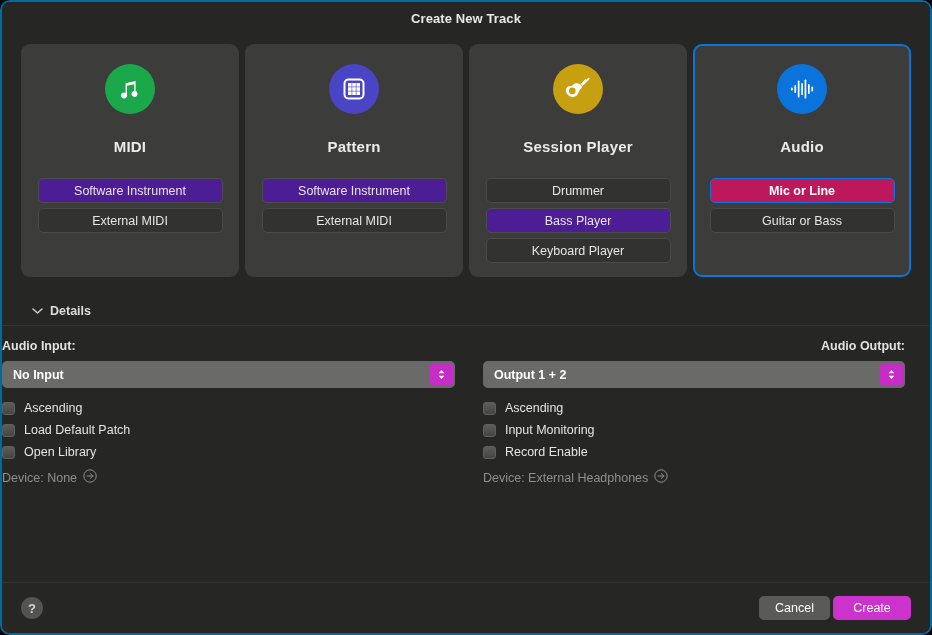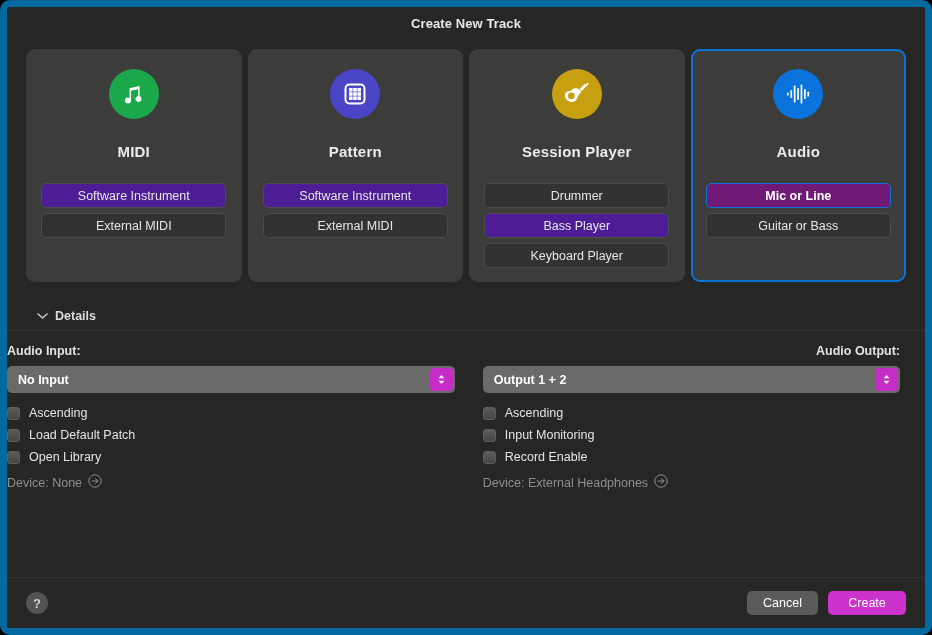--- a/index.html
+++ b/index.html
@@ -14,21 +14,21 @@
     font-family: "Liberation Sans", sans-serif;
     -webkit-font-smoothing: antialiased;
   }
   .window {
     position: absolute;
     left: 0; top: 0;
     width: 932px;
     height: 635px;
     background: #262624;
     border-radius: 10px;
-    border: 7px solid #0369a1;
+    border: 2px solid #0369a1;
     box-sizing: border-box;
     overflow: hidden;
     display: flex;
     flex-direction: column;
   }
 
   
   .titlebar {
     height: 32px;
     flex: 0 0 32px;
@@ -103,21 +103,21 @@
     font-size: 12.5px;
     color: #e6e6e4;
     background: #323230;
     border: 1px solid #4a4a48;
   }
   .opt.recent {
     background: #4c1d95;
     border: 1px solid #4c4c4a;
   }
   .opt.active {
-    background: #701a75;
+    background: #be185d;
     border: 1px solid #0a74dc;
     color: #ffffff;
     font-weight: bold;
   }
 
   
   .details-header {
     flex: 0 0 auto;
     margin-top: 20px;
     height: 28px;
@@ -269,21 +269,21 @@
   .tracks-value {
     font-size: 12.5px;
     color: #ffffff;
     background: #5a5a58;
     padding: 0 1px;
   }
   .btn-group {
     position: absolute;
     right: 19px;
     display: flex;
-    gap: 10px;
+    gap: 3px;
     align-items: center;
   }
   .btn {
     height: 24px;
     border-radius: 5px;
     display: flex;
     align-items: center;
     justify-content: center;
     font-size: 12.5px;
     color: #ffffff;

